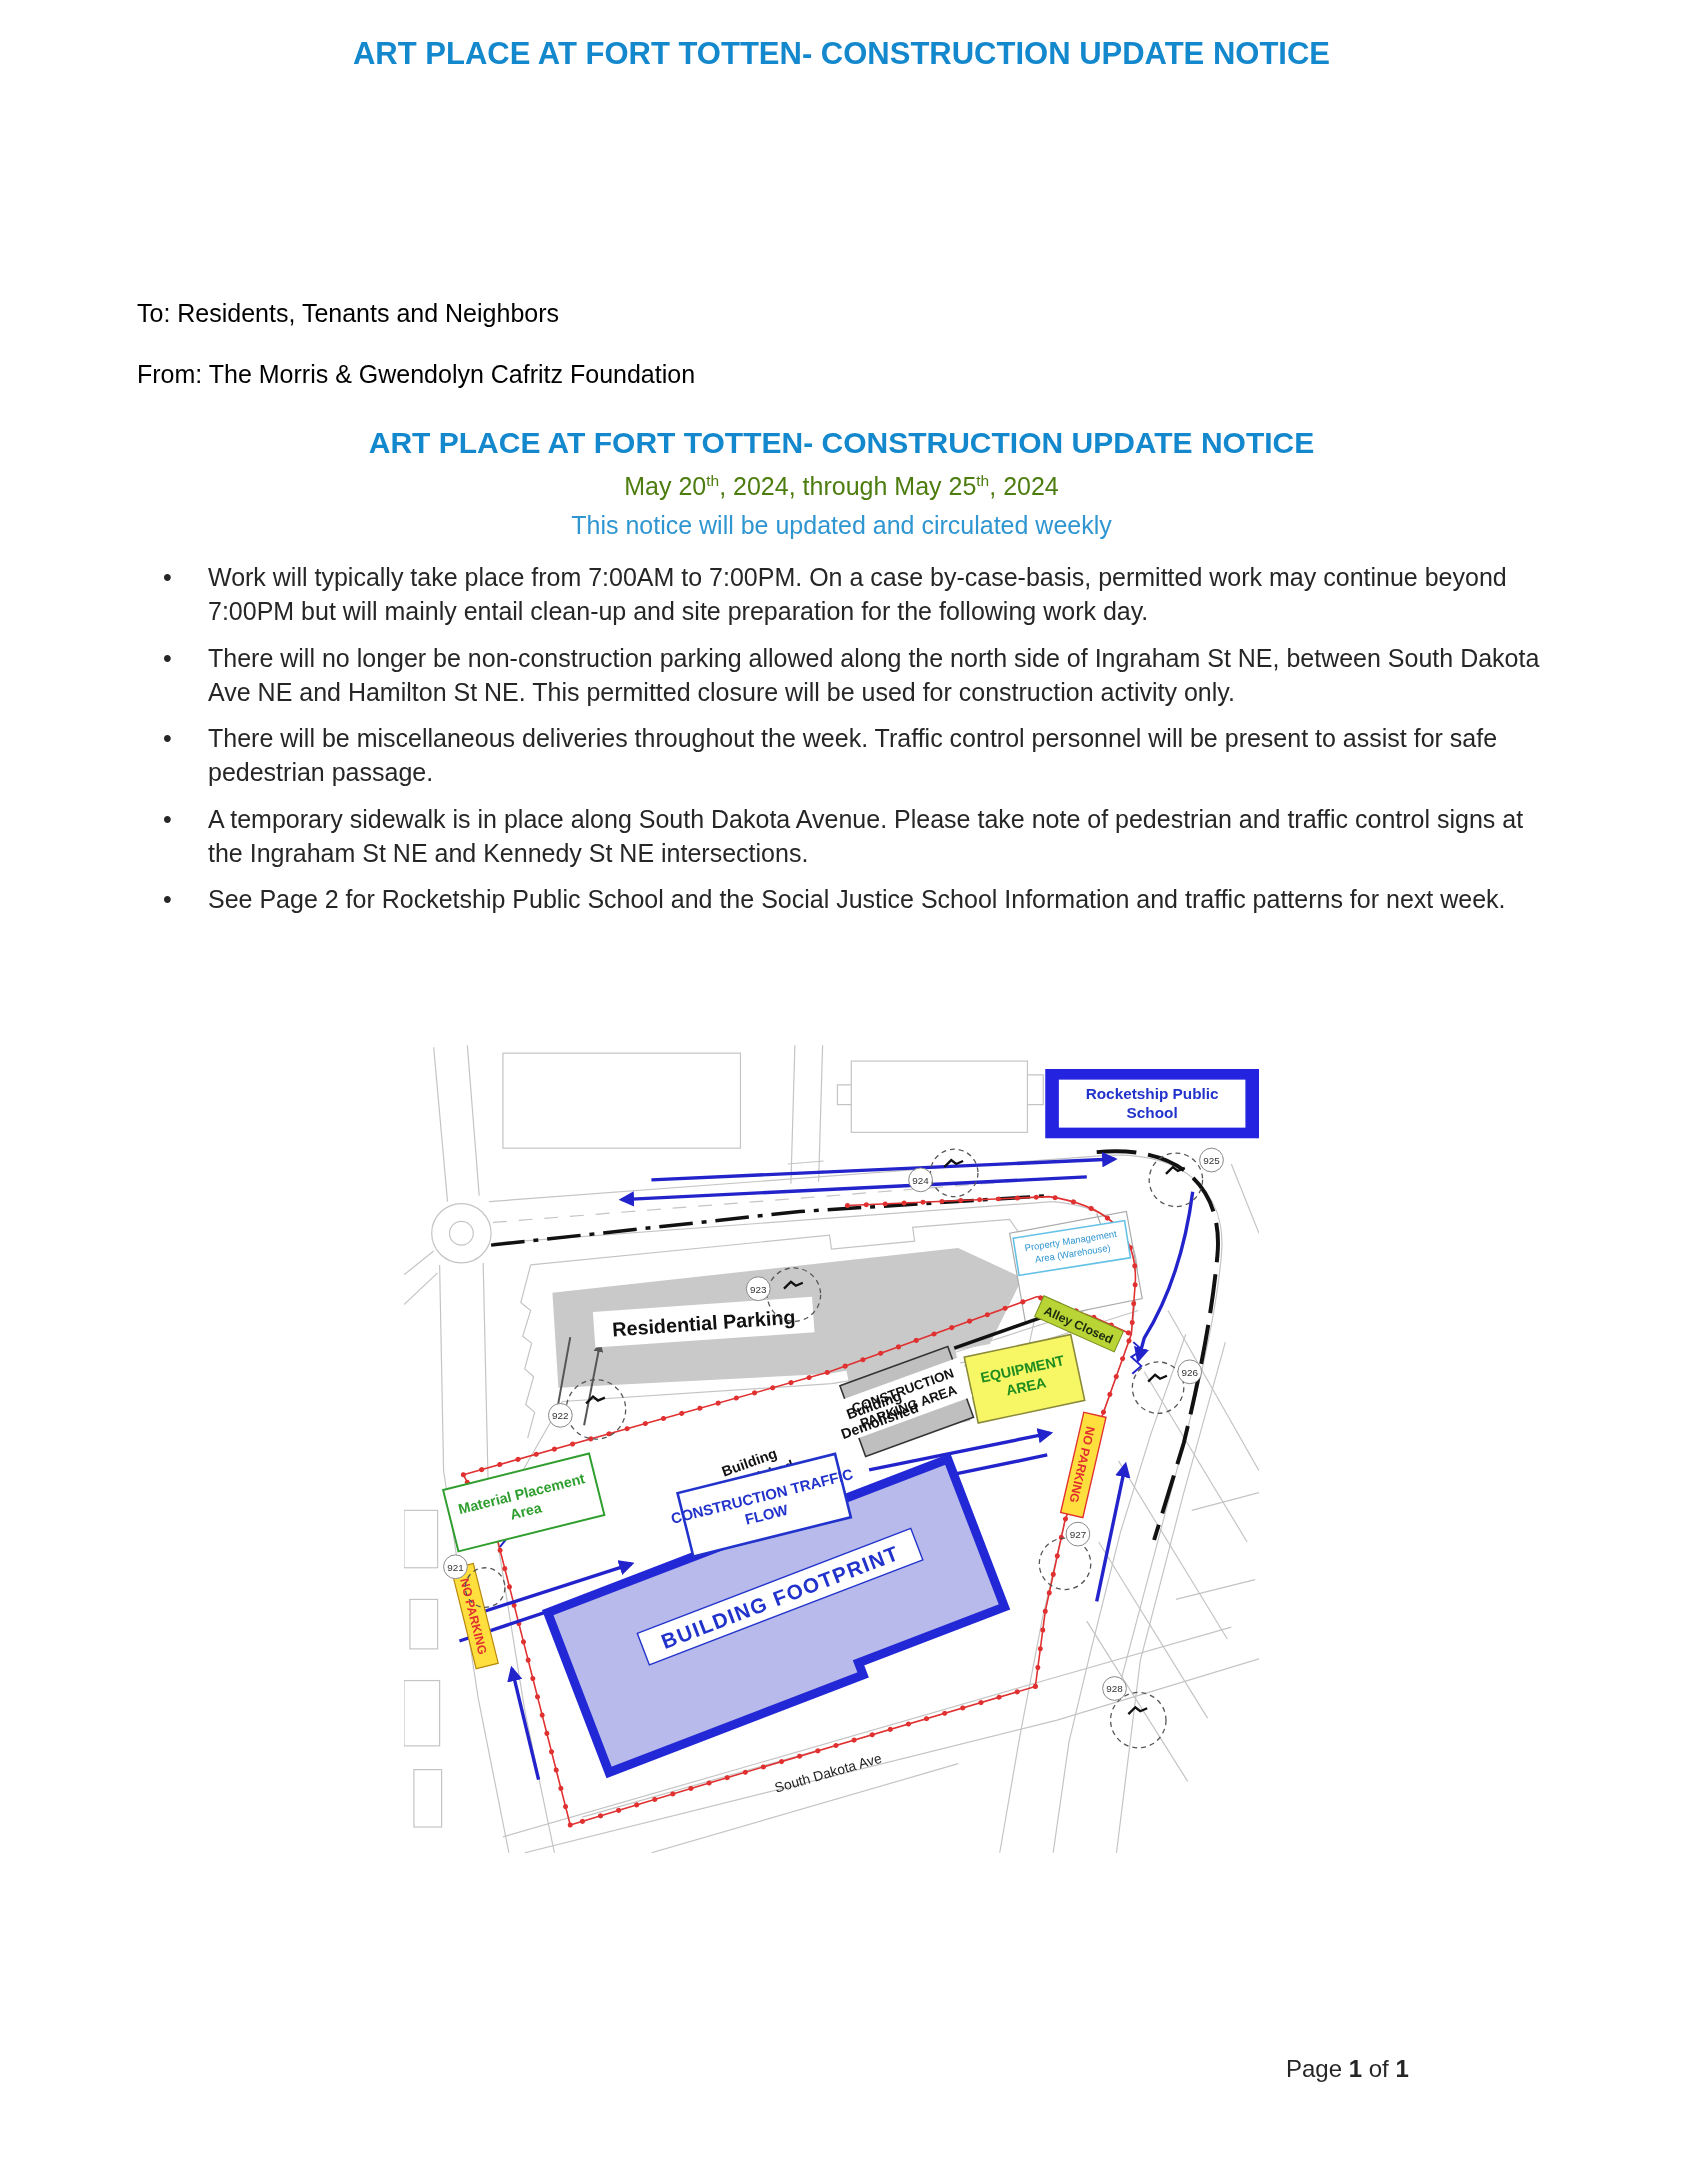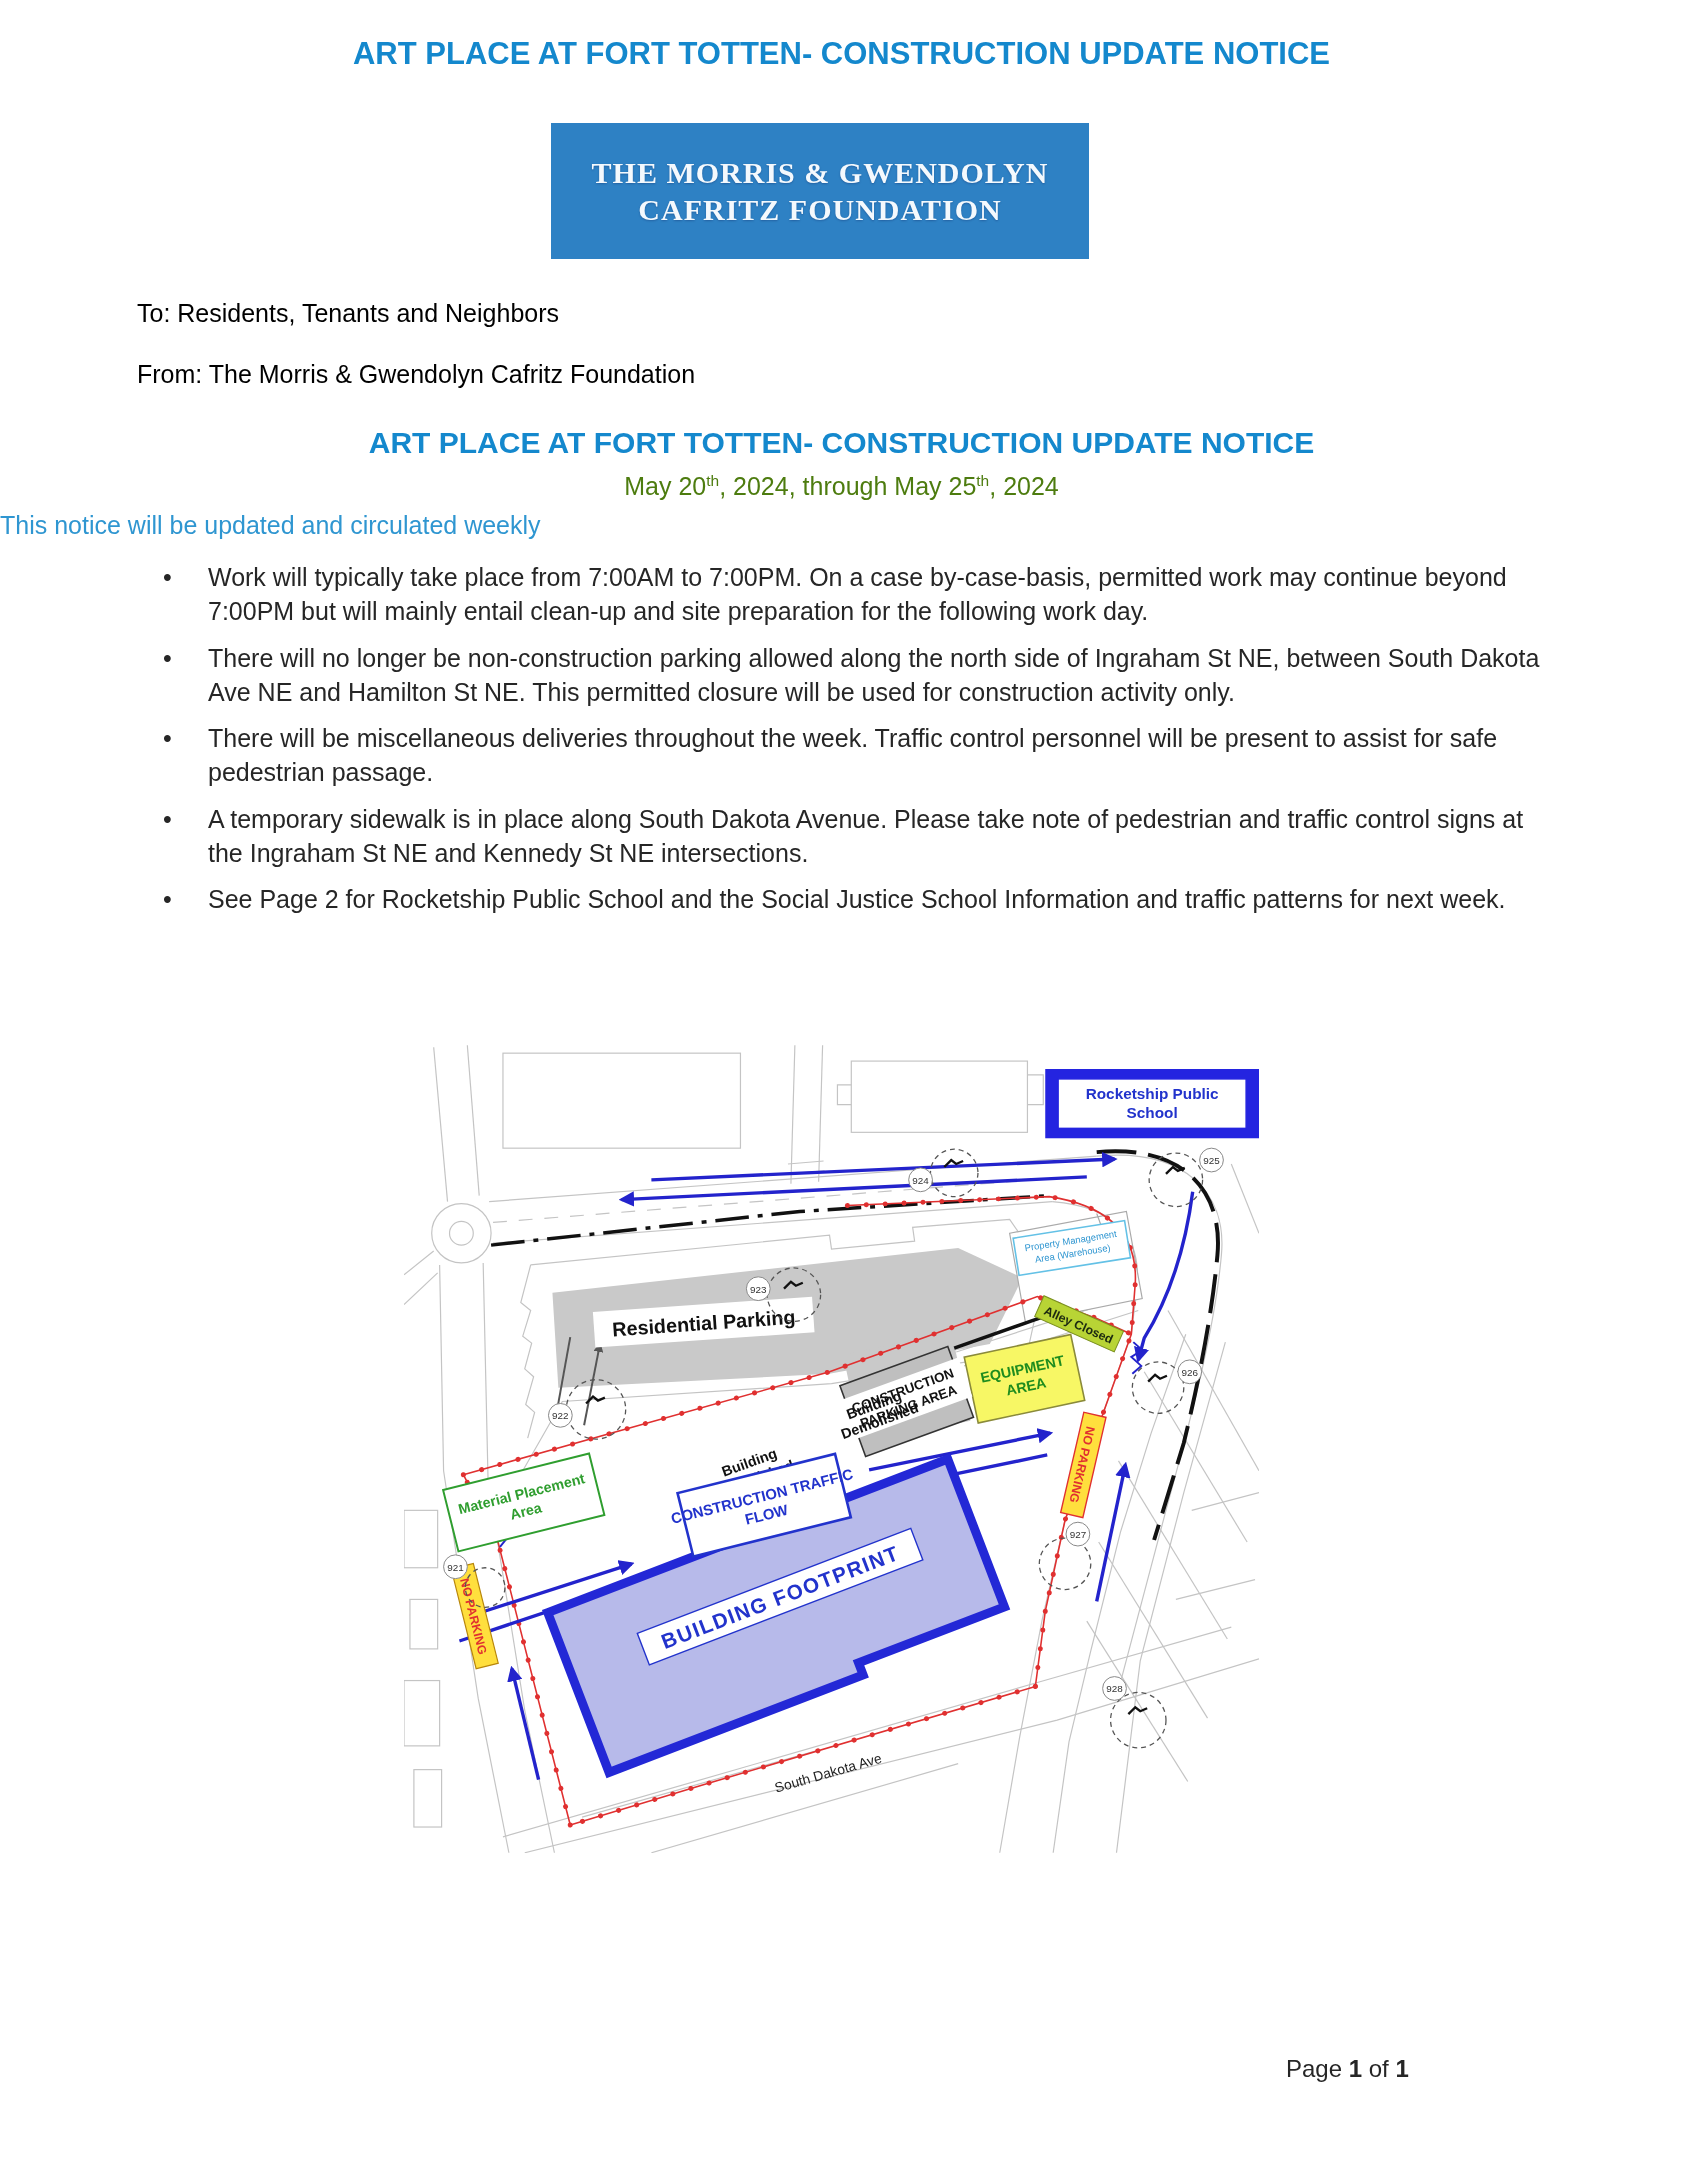--- a/index.html
+++ b/index.html
@@ -9,42 +9,38 @@
              font-size:31px;font-weight:bold;color:#1488cd;}
   .logo-box{position:absolute;left:551px;top:123px;width:538px;height:136px;background:#2e81c4;
             display:flex;flex-direction:column;align-items:center;justify-content:center;}
   .logo-box .logo-line{font-family:"Liberation Serif",serif;font-weight:bold;color:#f4f9fd;
             font-size:30px;letter-spacing:1px;line-height:1.25;text-shadow:0 1px 2px rgba(0,0,60,.25);}
   .memo-line{position:absolute;left:137px;font-size:25px;color:#000000;}
   .h2{position:absolute;top:426px;left:0;width:100%;text-align:center;
       font-size:30px;font-weight:bold;color:#1488cd;}
   .date-line{position:absolute;top:472px;left:0;width:100%;text-align:center;
       font-size:25px;color:#4d7c0f;}
-  .notice-line{position:absolute;top:511px;left:0;width:100%;text-align:left;
+  .notice-line{position:absolute;top:511px;left:0;width:100%;text-align:center;
       font-size:25px;color:#2f96d1;}
   .bullets{position:absolute;left:137px;top:560px;width:1426px;}
   .bullets .li{position:relative;padding-left:71px;margin-bottom:12px;
       font-size:25px;line-height:1.37;color:#262626;}
   .bullets .li::before{content:"\2022";position:absolute;left:26px;top:0;font-size:25px;}
   sup{font-size:0.62em;}
   .map-wrap{position:absolute;left:404px;top:1045px;width:855px;height:808px;}
   .footer{position:absolute;left:1286px;top:2055px;font-size:24px;color:#262626;}
   svg text{font-family:"Liberation Sans",sans-serif;}
 </style>
 </head>
 <body>
 
 <div class="page">
 
   <div class="doc-title">ART PLACE AT FORT TOTTEN- CONSTRUCTION UPDATE NOTICE</div>
 
-  <div class="logo-box">
-    <div class="logo-line">THE MORRIS &amp; GWENDOLYN</div>
-    <div class="logo-line">CAFRITZ FOUNDATION</div>
-  </div>
 
   <div class="memo-line" style="top:299px">To: Residents, Tenants and Neighbors</div>
   <div class="memo-line" style="top:360px">From: The Morris &amp; Gwendolyn Cafritz Foundation</div>
 
   <div class="h2">ART PLACE AT FORT TOTTEN- CONSTRUCTION UPDATE NOTICE</div>
   <div class="date-line">May 20<sup>th</sup>, 2024, through May 25<sup>th</sup>, 2024</div>
   <div class="notice-line">This notice will be updated and circulated weekly</div>
 
   <div class="bullets">
     <div class="li">Work will typically take place from 7:00AM to 7:00PM. On a case by-case-basis, permitted work may continue beyond 7:00PM but will mainly entail clean-up and site preparation for the following work day.</div>

